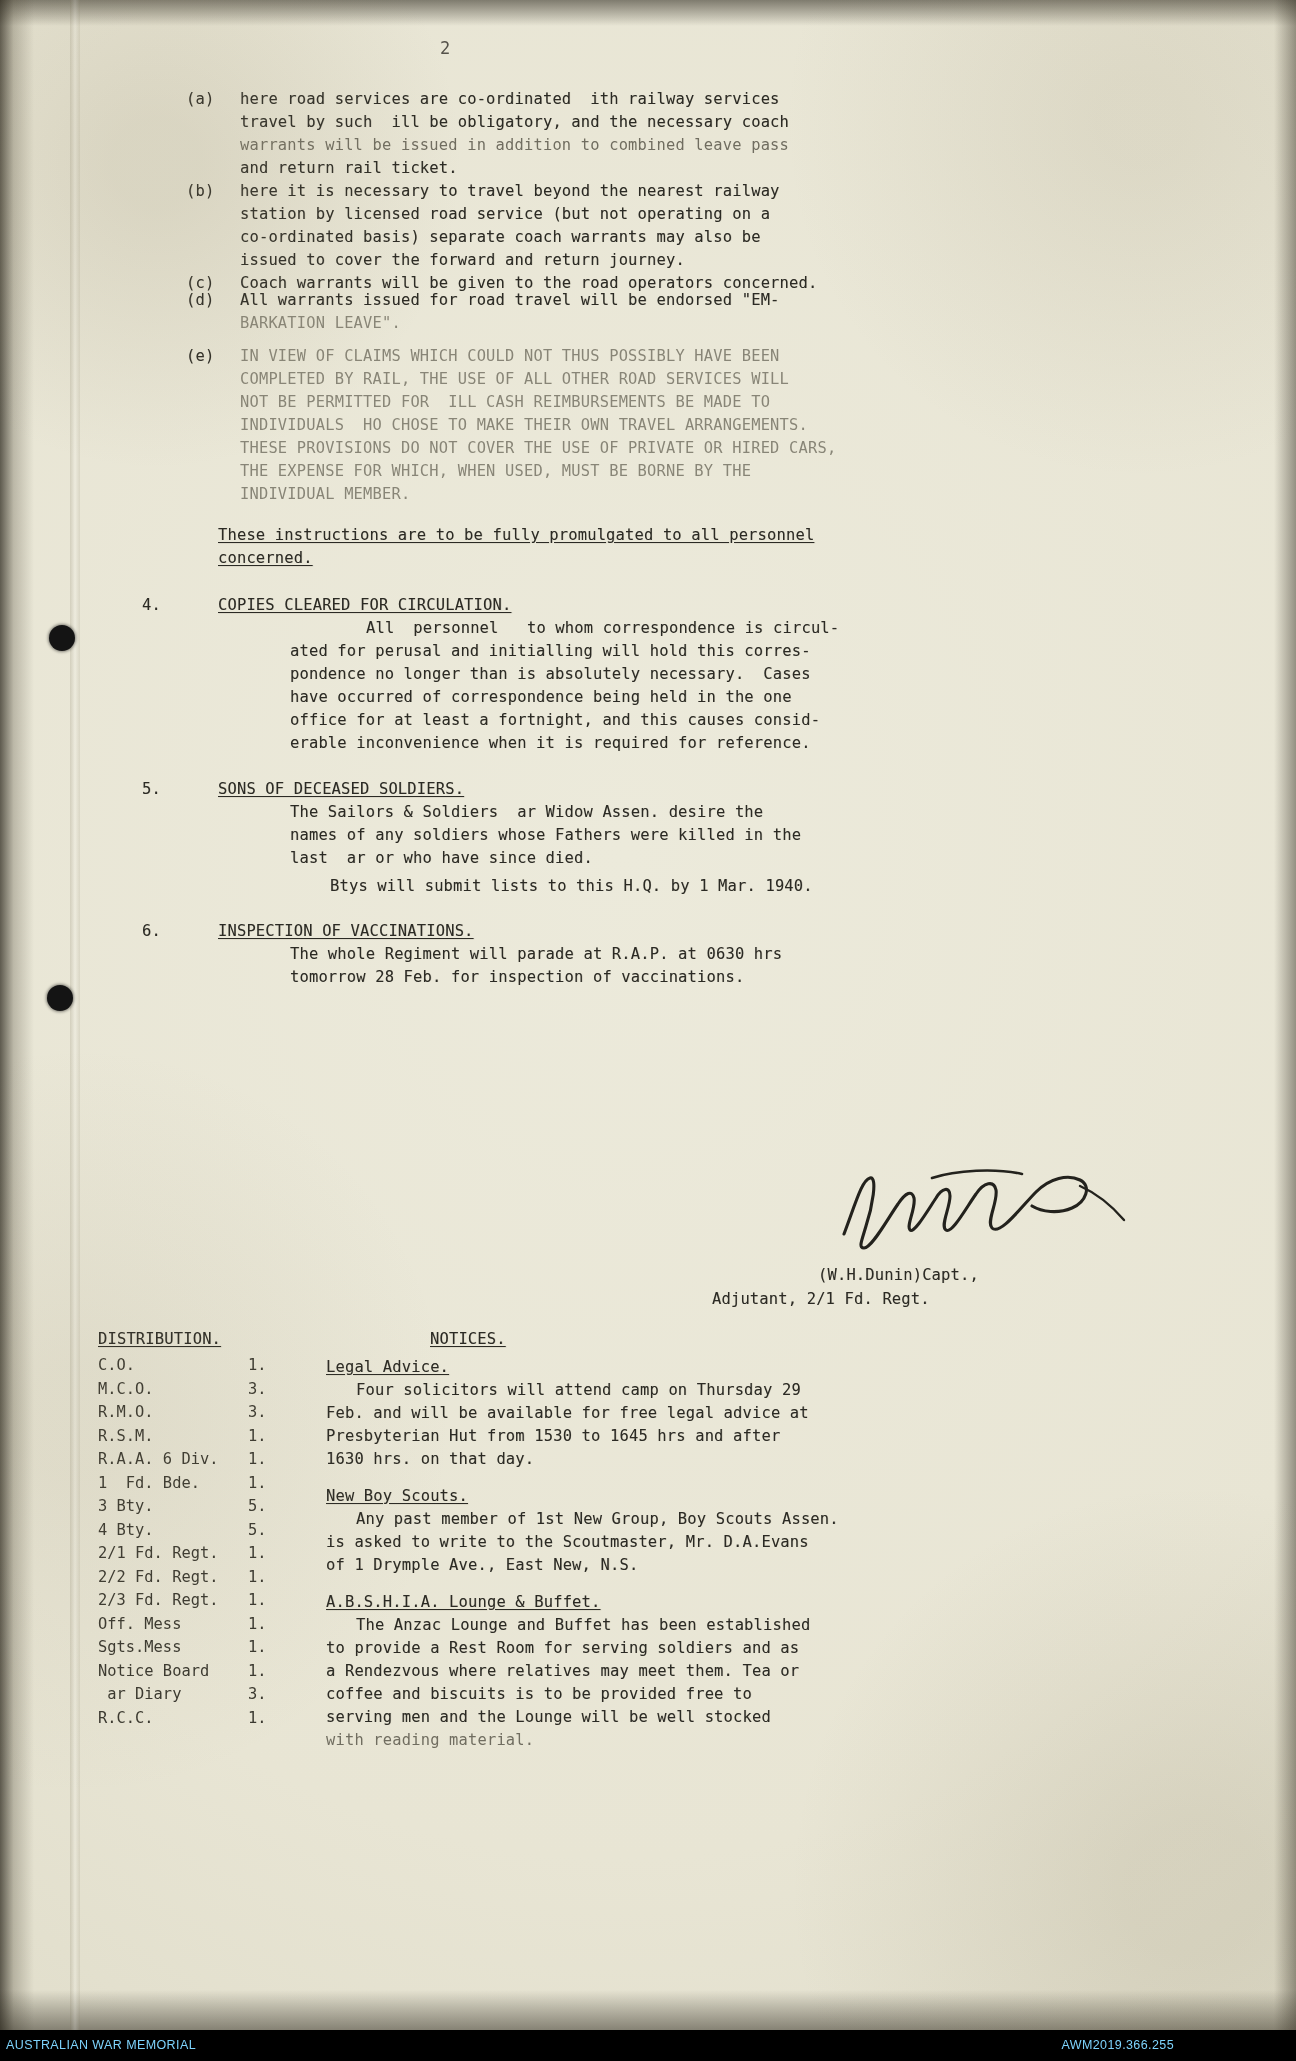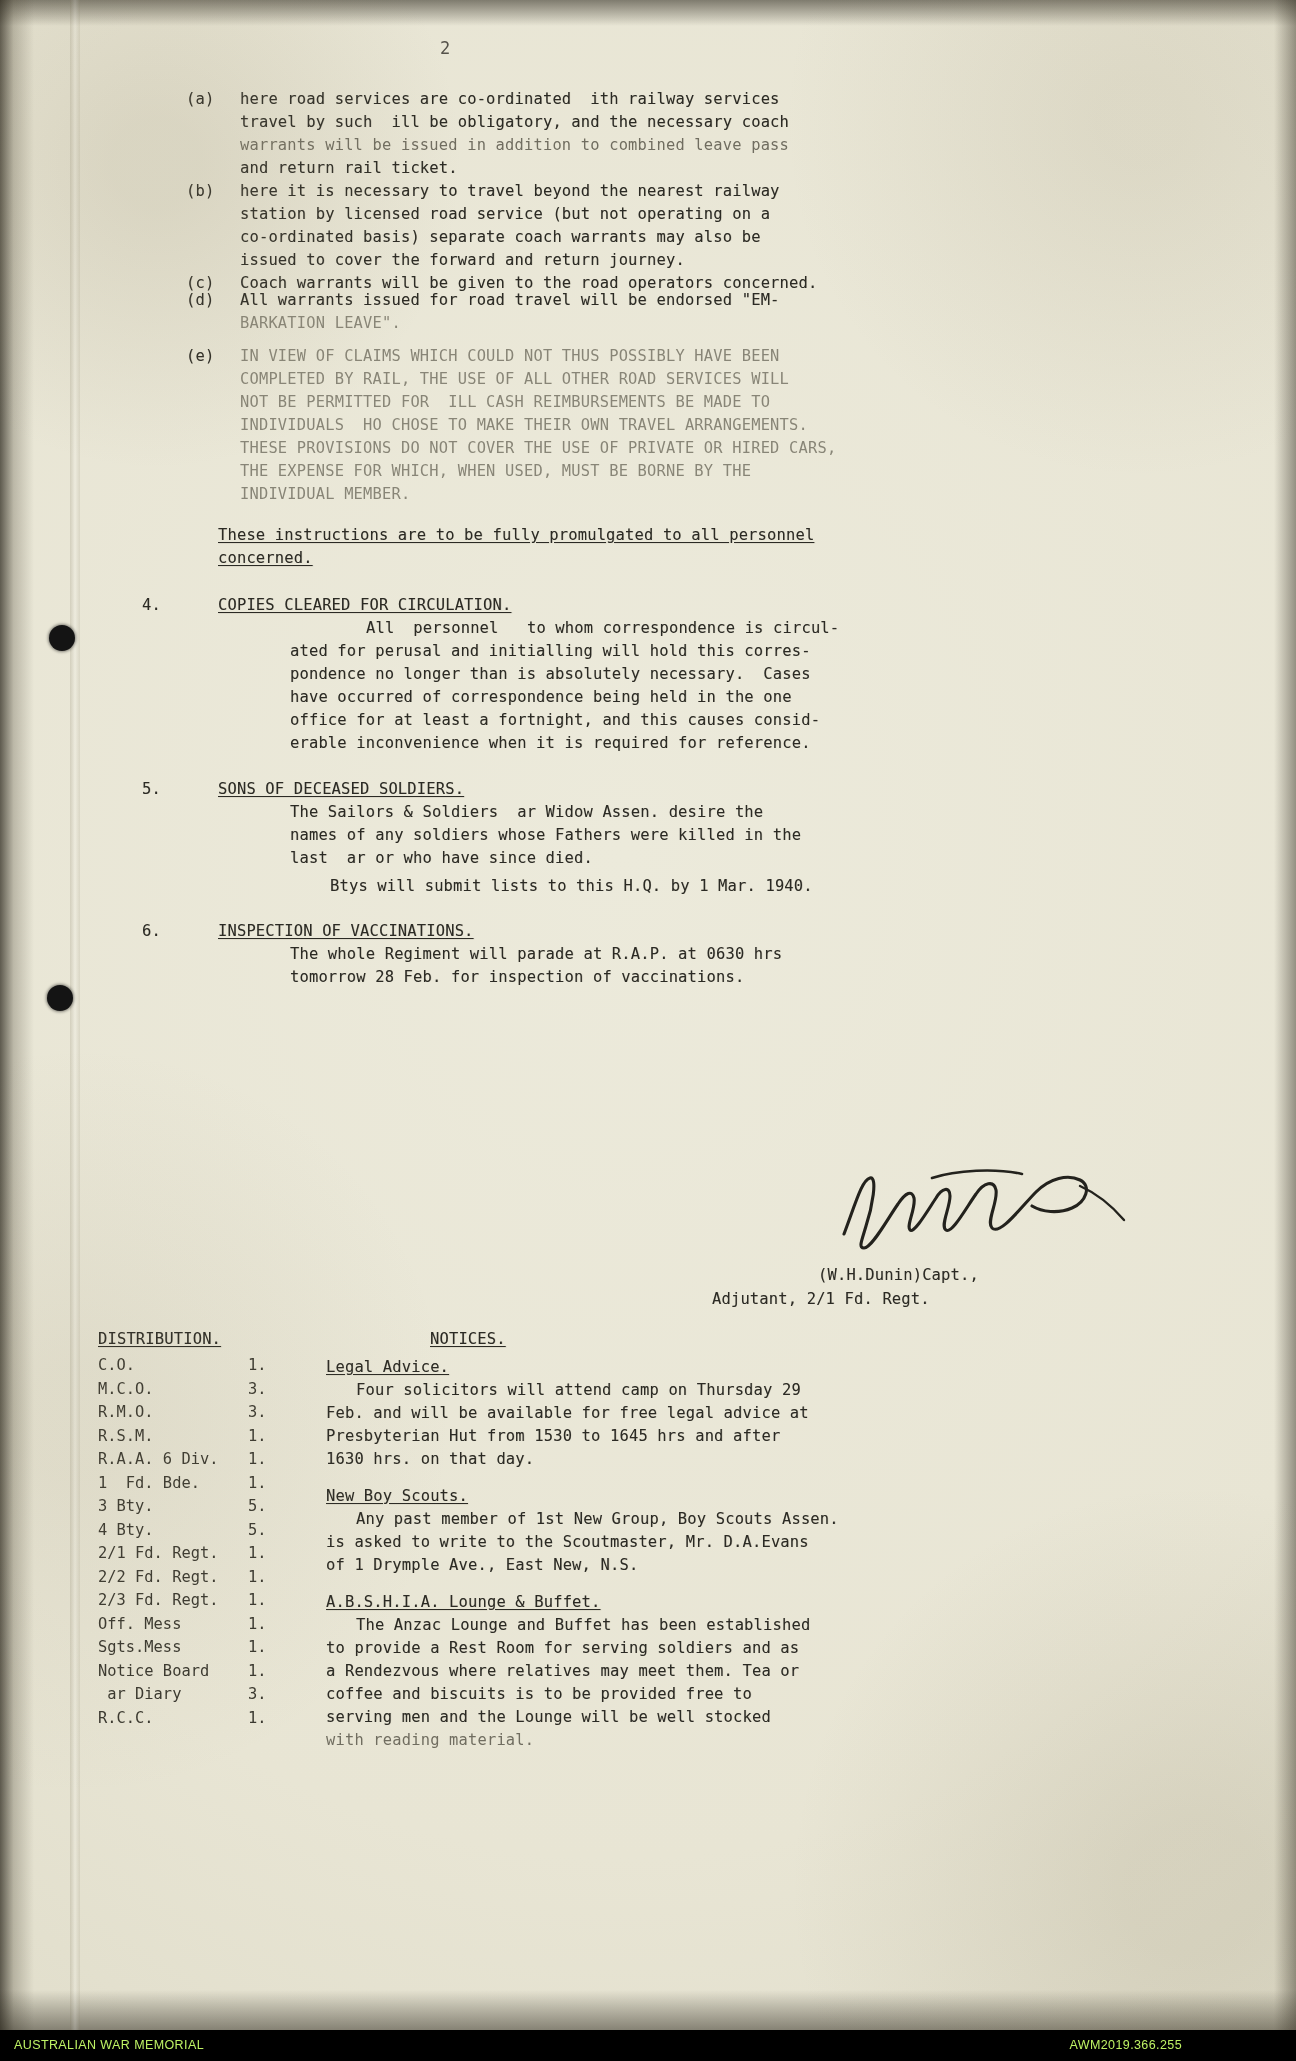--- a/index.html
+++ b/index.html
@@ -130,24 +130,24 @@
   
   #signature {
     position: absolute;
     left: 836px; top: 1164px;
     width: 300px; height: 90px;
   }
 
   
   #footer {
     position: absolute;
-    left: 8px; bottom: 0;
+    left: 0; bottom: 0;
     width: 1182px; height: 31px;
     background: #000;
-    color: #bef264;
+    color: #7dd3fc;
     font-family: "Liberation Sans", sans-serif;
     font-size: 12.5px;
   }
   #footer .left { position: absolute; left: 6px; top: 8px; letter-spacing: .4px; }
   #footer .right { position: absolute; right: 8px; top: 8px; letter-spacing: .4px; }
 </style>
 </head>
 <body>
 
 <div id="page">

